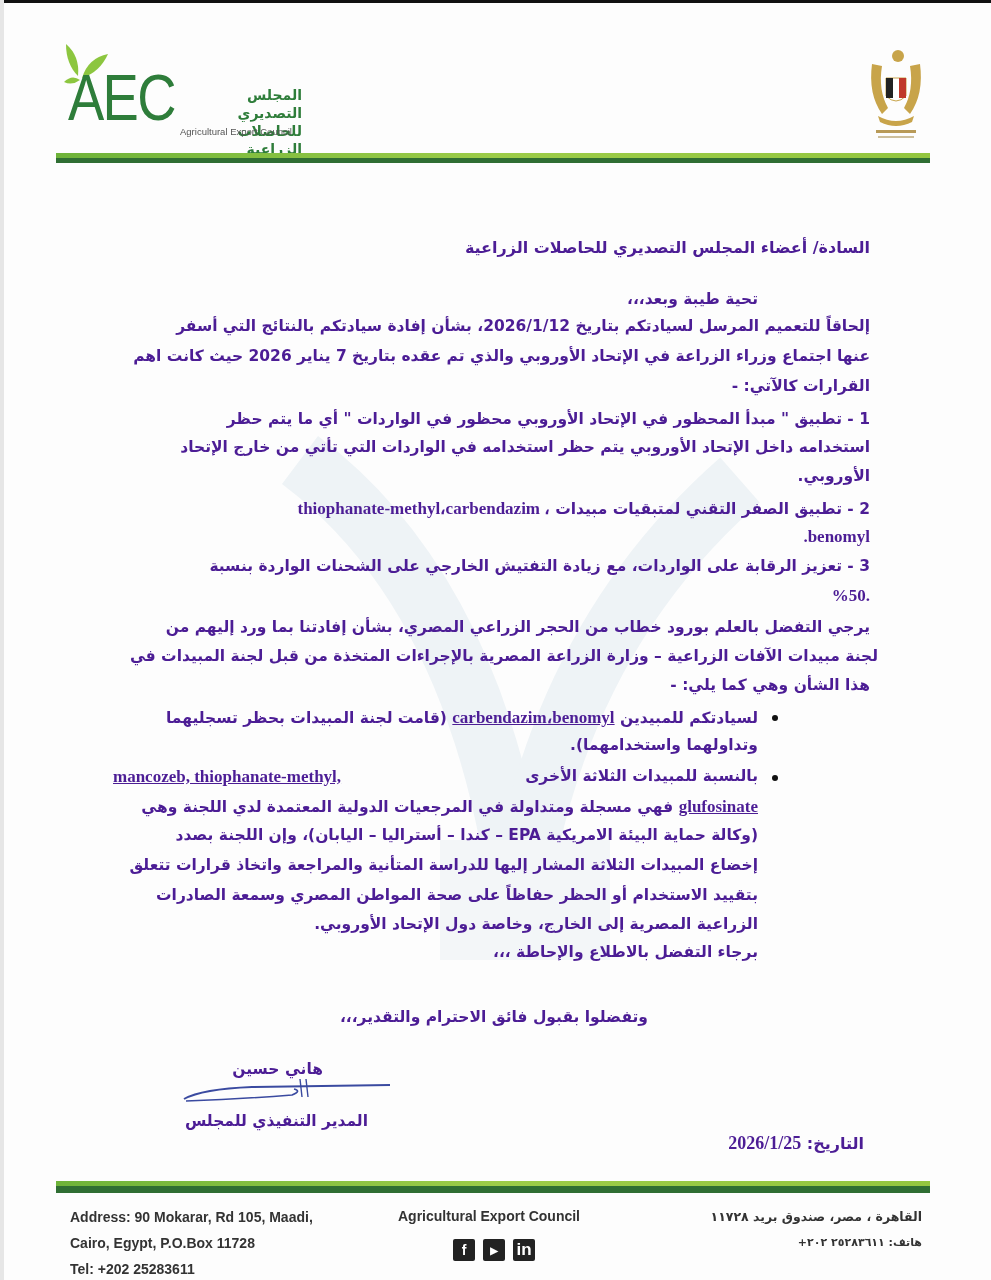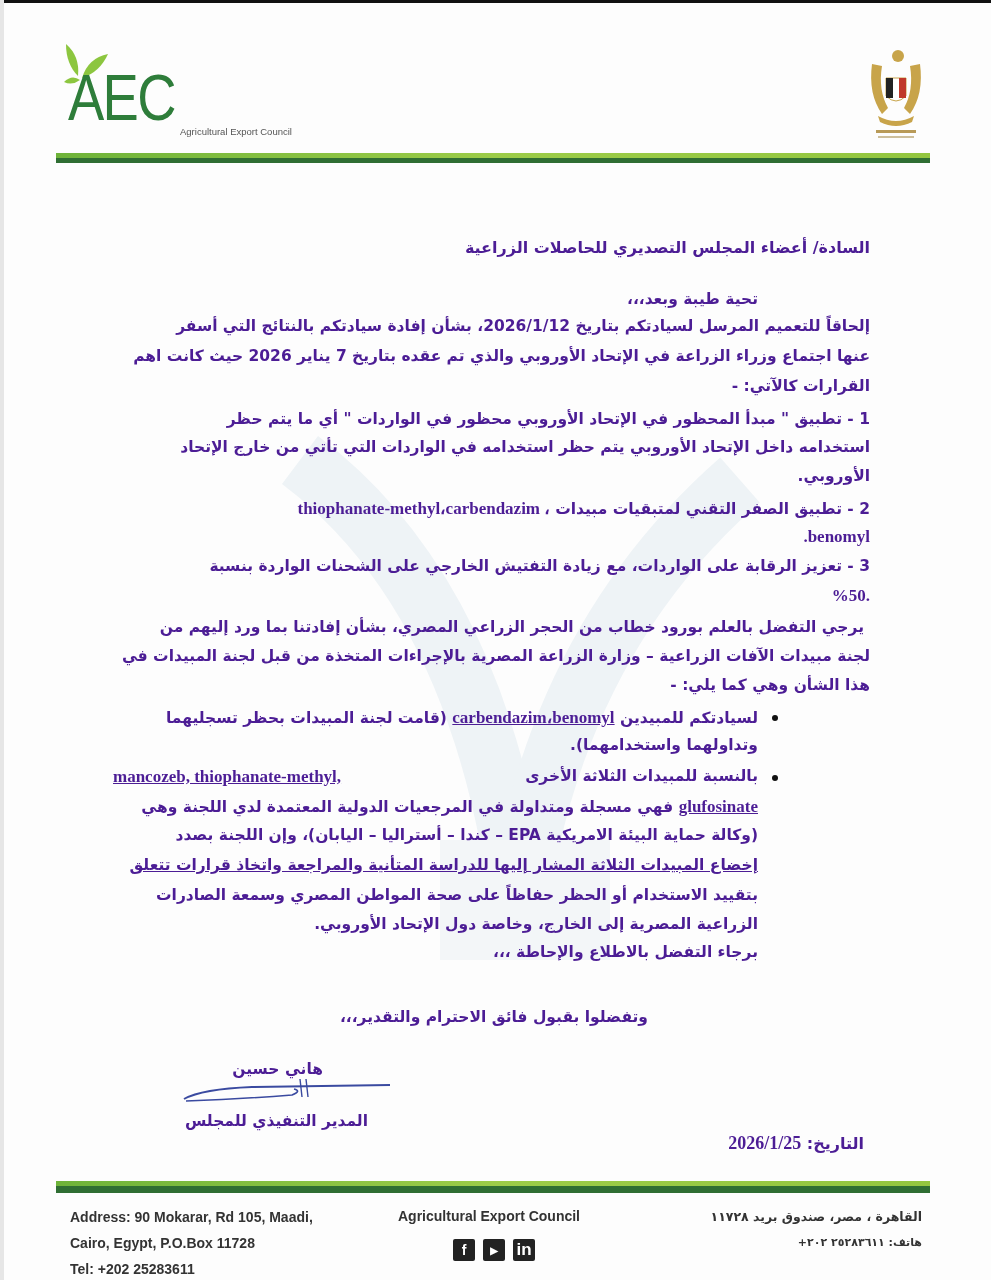--- a/index.html
+++ b/index.html
@@ -72,20 +72,24 @@
   <rect x="180" y="420" width="170" height="120" fill="#f3f6f8"></rect>
 </svg>
 
 <div class="logo-aec">
   <svg class="aec-leaves" viewBox="0 0 60 60">
     <path d="M4 2 Q18 14 16 34 Q4 22 4 2Z" fill="#8cc63f"></path>
     <path d="M46 12 Q38 30 20 36 Q26 16 46 12Z" fill="#8cc63f"></path>
     <path d="M2 40 Q10 32 18 38 Q10 44 2 40Z" fill="#8cc63f"></path>
   </svg>
   <div class="aec-letters">AEC</div>
+  <div class="aec-name-ar">
+    <div>المجلس التصديري</div>
+    <div>للحاصلات الزراعية</div>
+  </div>
   <div class="aec-name-en">Agricultural Export Council</div>
 </div>
 
 <svg class="eagle" viewBox="0 0 64 98">
   <path d="M8 20 Q4 50 18 70 L24 64 Q14 46 18 22Z" fill="#c8a44a"></path>
   <path d="M56 20 Q60 50 46 70 L40 64 Q50 46 46 22Z" fill="#c8a44a"></path>
   <circle cx="34" cy="12" r="6" fill="#c8a44a"></circle>
   <path d="M22 34 H42 V52 Q32 62 22 52Z" fill="#fff" stroke="#c8a44a"></path>
   <rect x="22" y="34" width="7" height="20" fill="#222"></rect>
   <rect x="35" y="34" width="7" height="20" fill="#c0392b"></rect>
@@ -112,43 +116,43 @@
 
 <div class="line" style="right:121px; top:498px;">
   <span>2 - تطبيق الصفر التقني لمتبقيات مبيدات</span>
   <span class="en">thiophanate-methyl،carbendazim ،</span>
 </div>
 <div class="line en" style="right:121px; top:527px;">.benomyl</div>
 
 <div class="line" style="right:121px; top:557px;">3 - تعزيز الرقابة على الواردات، مع زيادة التفتيش الخارجي على الشحنات الواردة بنسبة</div>
 <div class="line en" style="right:121px; top:586px;">%50.</div>
 
-<div class="line" style="right:127px; top:618px;margin-left:32px;">يرجي التفضل بالعلم بورود خطاب من الحجر الزراعي المصري، بشأن إفادتنا بما ورد إليهم من</div>
-<div class="line" style="right:121px; top:647px;">لجنة مبيدات الآفات الزراعية – وزارة الزراعة المصرية بالإجراءات المتخذة من قبل لجنة المبيدات في</div>
+<div class="line" style="right:121px; top:618px;margin-left:32px;">يرجي التفضل بالعلم بورود خطاب من الحجر الزراعي المصري، بشأن إفادتنا بما ورد إليهم من</div>
+<div class="line" style="right:113px; top:647px;">لجنة مبيدات الآفات الزراعية – وزارة الزراعة المصرية بالإجراءات المتخذة من قبل لجنة المبيدات في</div>
 <div class="line" style="right:121px; top:676px;">هذا الشأن وهي كما يلي: -</div>
 
 <div class="bullet-dot" style="left:772px; top:715px;"></div>
 <div class="line" style="right:233px; top:707px;">
   <span>لسيادتكم للمبيدين</span>
   <span class="en u">carbendazim،benomyl</span>
   <span>(قامت لجنة المبيدات بحظر تسجليهما</span>
 </div>
 <div class="line" style="right:233px; top:736px;">وتداولهما واستخدامهما).</div>
 
 <div class="bullet-dot" style="left:772px; top:775px;"></div>
 <div class="line" style="right:233px; top:767px;">
   <span>بالنسبة للمبيدات الثلاثة الأخرى</span>
 </div>
 <div class="line en u" style="left:113px; top:767px;">mancozeb, thiophanate-methyl,</div>
 <div class="line" style="right:233px; top:797px;">
   <span class="en u">glufosinate</span>
   <span>فهي مسجلة ومتداولة في المرجعيات الدولية المعتمدة لدي اللجنة وهي</span>
 </div>
 <div class="line" style="right:233px; top:826px;">(وكالة حماية البيئة الامريكية EPA – كندا – أستراليا – اليابان)، وإن اللجنة بصدد</div>
-<div class="line" style="right:233px; top:856px;text-decoration:underline;">إخضاع المبيدات الثلاثة المشار إليها للدراسة المتأنية والمراجعة واتخاذ قرارات تتعلق</div>
+<div class="line" style="right:233px; top:856px;">إخضاع المبيدات الثلاثة المشار إليها للدراسة المتأنية والمراجعة واتخاذ قرارات تتعلق</div>
 <div class="line" style="right:233px; top:886px;">بتقييد الاستخدام أو الحظر حفاظاً على صحة المواطن المصري وسمعة الصادرات</div>
 <div class="line" style="right:233px; top:915px;">الزراعية المصرية إلى الخارج، وخاصة دول الإتحاد الأوروبي.</div>
 
 <div class="line" style="right:233px; top:943px;">برجاء التفضل بالاطلاع والإحاطة ،،،</div>
 <div class="line" style="right:343px; top:1008px;margin-left:47px;">وتفضلوا بقبول فائق الاحترام والتقدير،،،</div>
 
 <div class="line" style="right:668px; top:1060px;">هاني حسين</div>
 <svg class="signature" viewBox="0 0 210 32">
   <path d="M2 24 Q20 14 70 12 L208 10" stroke="#3a4aa0" stroke-width="2" fill="none"></path>
   <path d="M4 26 Q60 24 110 20 Q120 16 112 14" stroke="#3a4aa0" stroke-width="1.6" fill="none"></path>

